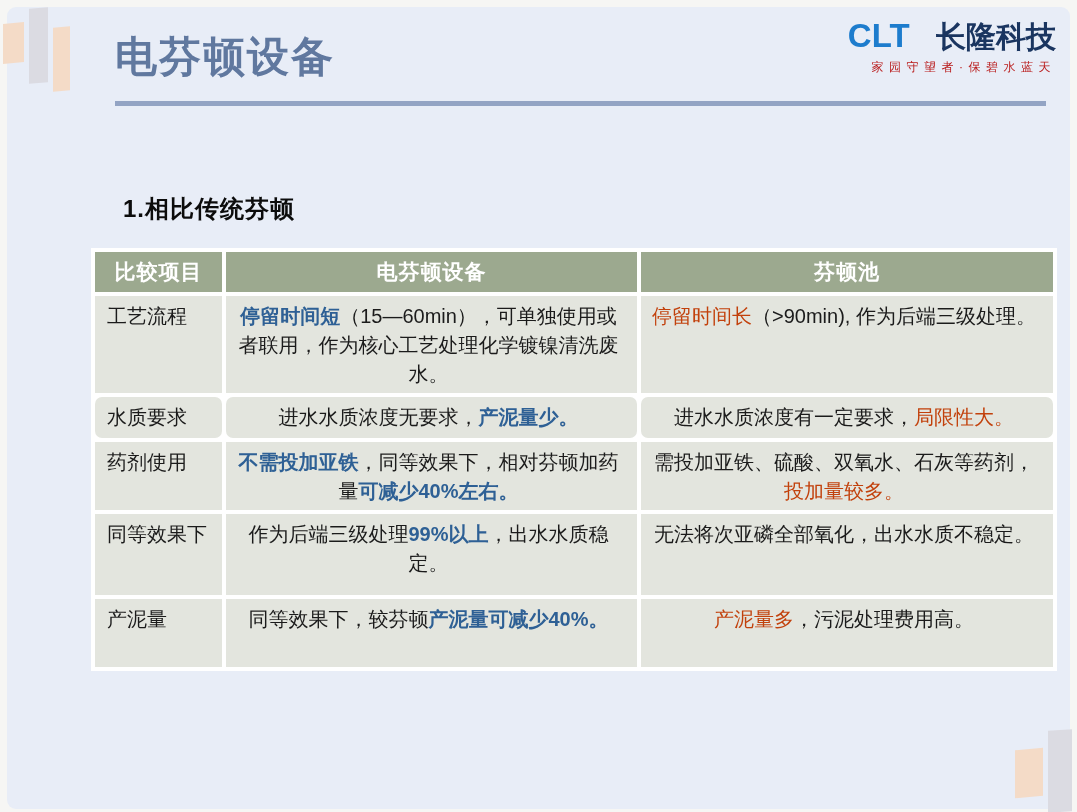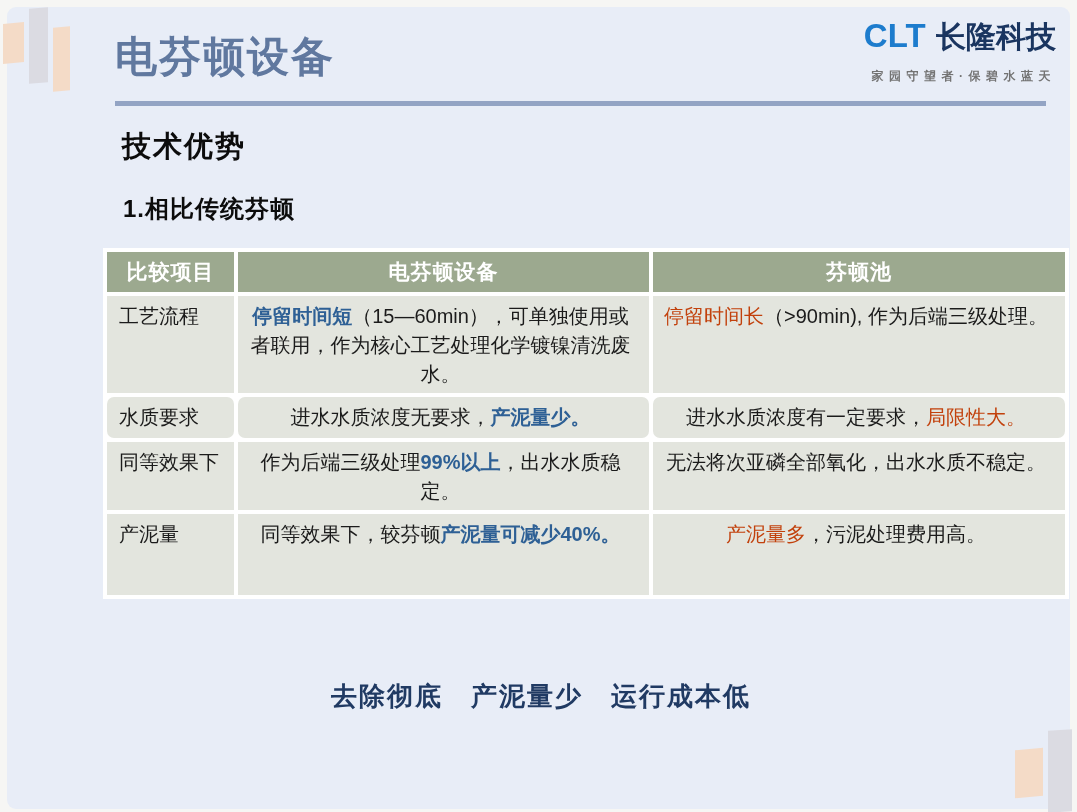--- a/index.html
+++ b/index.html
@@ -32,36 +32,36 @@
   }
   .logo{
     position:absolute;right:14px;top:10px;text-align:right;
   }
   .logo-top{white-space:nowrap;}
   .logo-clt{
     font-size:33px;font-weight:900;color:#1d7ccd;letter-spacing:0px;
     font-family:"Liberation Sans","DejaVu Sans",sans-serif;
   }
   .logo-name{
-    font-size:30px;font-weight:900;color:#1a3560;margin-left:6px;
+    font-size:30px;font-weight:900;color:#1a3560;margin-left:22px;
   }
   .logo-tagline{
-    margin-top:10px;font-size:12px;font-weight:700;color:#737373;
+    margin-top:1px;font-size:12px;font-weight:400;color:#b91c1c;
     letter-spacing:5.5px;white-space:nowrap;
   }
   .section-heading{
     position:absolute;left:115px;top:120px;margin:0;
     font-size:29px;font-weight:900;color:#0c0c0c;letter-spacing:2px;
   }
   .section-subheading{
     position:absolute;left:102px;top:172px;margin:14px;
     font-size:24px;font-weight:900;color:#0c0c0c;letter-spacing:1px;
   }
   table.compare{
-    position:absolute;left:96px;top:241px;width:966px;
+    position:absolute;left:84px;top:241px;width:966px;
     border-collapse:separate;border-spacing:4px;
     background:#ffffff;table-layout:fixed;
   }
   col.c1{width:127px;} col.c2{width:411px;} col.c3{width:412px;}
   .compare th{
     background:#9ca98f;color:#ffffff;font-size:21px;font-weight:700;
     height:40px;text-align:center;padding:0;letter-spacing:1px;
   }
   .compare td{
     background:#e3e5de;vertical-align:top;font-size:20px;line-height:29px;
@@ -96,21 +96,20 @@
   <div class="logo">
     <div class="logo-top">
       <span class="logo-clt">CLT</span>
       <span class="logo-name">长隆科技</span>
     </div>
     <div class="logo-tagline">家园守望者·保碧水蓝天</div>
   </div>
 
   <div class="rule"></div>
 
-  <h2 class="section-heading">技术优势</h2>
   <h3 class="section-subheading">1.相比传统芬顿</h3>
 
   <table class="compare">
     <colgroup>
         <col class="c1">
         <col class="c2">
         <col class="c3">
       </colgroup>
     <thead>
       <tr>
@@ -124,30 +123,34 @@
           <td class="label-cell">工艺流程</td>
           <td class="content-cell"><span class="seg-blue">停留时间短</span><span class="seg-normal">（15—60min），可单独使用或者联用，作为核心工艺处理化学镀镍清洗废水。</span></td>
           <td class="content-cell"><span class="seg-green">停留时间长</span><span class="seg-normal">（&gt;90min), 作为后端三级处理。</span></td>
         </tr>
         <tr>
           <td class="label-cell">水质要求</td>
           <td class="content-cell"><span class="seg-normal">进水水质浓度无要求，</span><span class="seg-blue">产泥量少。</span></td>
           <td class="content-cell"><span class="seg-normal">进水水质浓度有一定要求，</span><span class="seg-green">局限性大。</span></td>
         </tr>
         <tr>
+          <td class="label-cell">药剂使用</td>
+          <td class="content-cell"><span class="seg-blue">不需投加亚铁</span><span class="seg-normal">，同等效果下，相对芬顿加药量</span><span class="seg-blue">可减少40%左右。</span></td>
+          <td class="content-cell"><span class="seg-normal">需投加亚铁、硫酸、双氧水、石灰等药剂，</span><span class="seg-green">投加量较多。</span></td>
+        </tr>
+        <tr>
           <td class="label-cell">同等效果下</td>
           <td class="content-cell"><span class="seg-normal">作为后端三级处理</span><span class="seg-blue">99%以上</span><span class="seg-normal">，出水水质稳定。</span></td>
           <td class="content-cell"><span class="seg-normal">无法将次亚磷全部氧化，出水水质不稳定。</span></td>
         </tr>
         <tr>
           <td class="label-cell">产泥量</td>
           <td class="content-cell"><span class="seg-normal">同等效果下，较芬顿</span><span class="seg-blue">产泥量可减少40%。</span></td>
           <td class="content-cell"><span class="seg-green">产泥量多</span><span class="seg-normal">，污泥处理费用高。</span></td>
         </tr>
       </tbody>
   </table>
 
-  <div class="slogan">去除彻底　产泥量少　运行成本低</div>
 
   <div class="bar peach decor-br-1"></div>
   <div class="bar gray decor-br-2"></div>
 
 </div>
 
 </body></html>

